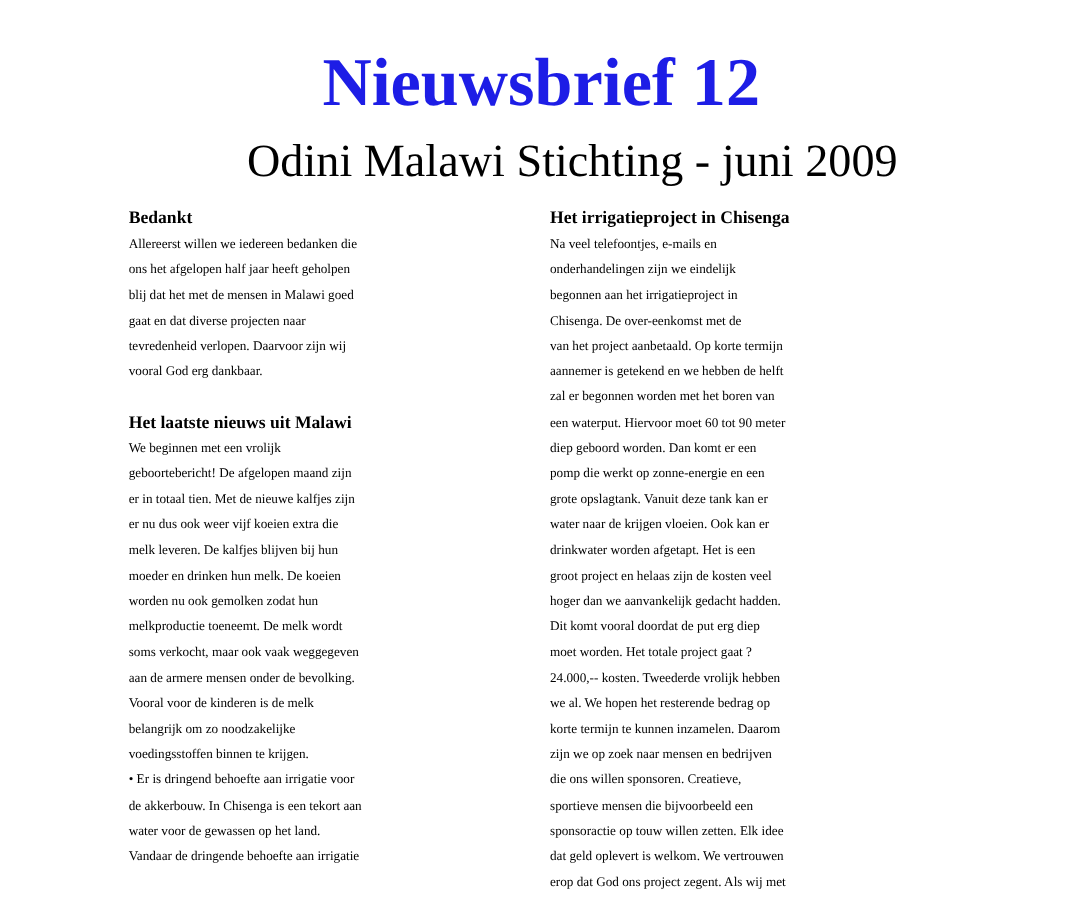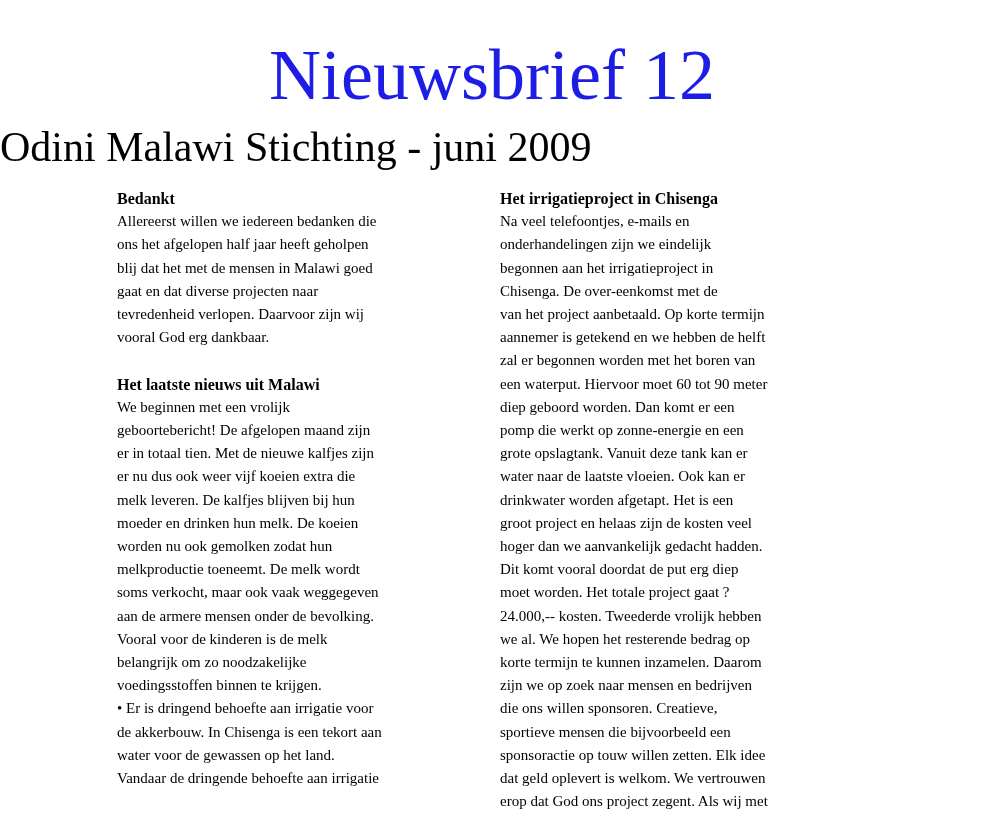--- a/index.html
+++ b/index.html
@@ -21,51 +21,51 @@
     width: 984px;
     height: 818px;
     overflow: hidden;
   }
   .title {
     position: absolute;
     top: 40px;
     left: 0;
     width: 984px;
     text-align: center;
-    font-size: 72px;
+    font-size: 62px;
     line-height: 70px;
-    font-weight: normal;
+    font-weight: bold;
     white-space: nowrap;
   }
   .subtitle {
     position: absolute;
     top: 122px;
     left: 0;
     width: 816px;
-    text-align: left;
+    text-align: right;
     font-size: 42px;
     line-height: 50px;
     font-weight: normal;
     white-space: nowrap;
   }
   .column {
     position: absolute;
     top: 187px;
   }
   .column.left  { left: 117px; width: 380px; }
   .column.right { left: 500px; width: 384px; }
   .section + .section { margin-top: 23.2px; }
   .heading {
     font-size: 16px;
     line-height: 23.2px;
     font-weight: bold;
     white-space: nowrap;
   }
   .line {
-    font-size: 15px;
+    font-size: 12px;
     line-height: 23.2px;
     white-space: nowrap;
   }
 </style>
 </head>
 <body>
 
 <div class="page">
 
   <div class="title" style="color: rgb(29, 29, 230);">Nieuwsbrief 12</div>
@@ -116,21 +116,21 @@
           <div class="line">onderhandelingen zijn we eindelijk</div>
           <div class="line">begonnen aan het irrigatieproject in</div>
           <div class="line">Chisenga. De over-eenkomst met de</div>
           <div class="line">van het project aanbetaald. Op korte termijn</div>
           <div class="line">aannemer is getekend en we hebben de helft</div>
           <div class="line">zal er begonnen worden met het boren van</div>
           <div class="line">een waterput. Hiervoor moet 60 tot 90 meter</div>
           <div class="line">diep geboord worden. Dan komt er een</div>
           <div class="line">pomp die werkt op zonne-energie en een</div>
           <div class="line">grote opslagtank. Vanuit deze tank kan er</div>
-          <div class="line">water naar de laatste vloeien. Ook kan er</div>
+          <div class="line">water naar de krijgen vloeien. Ook kan er</div>
           <div class="line">drinkwater worden afgetapt. Het is een</div>
           <div class="line">groot project en helaas zijn de kosten veel</div>
           <div class="line">hoger dan we aanvankelijk gedacht hadden.</div>
           <div class="line">Dit komt vooral doordat de put erg diep</div>
           <div class="line">moet worden. Het totale project gaat ?</div>
           <div class="line">24.000,-- kosten. Tweederde vrolijk hebben</div>
           <div class="line">we al. We hopen het resterende bedrag op</div>
           <div class="line">korte termijn te kunnen inzamelen. Daarom</div>
           <div class="line">zijn we op zoek naar mensen en bedrijven</div>
           <div class="line">die ons willen sponsoren. Creatieve,</div>

